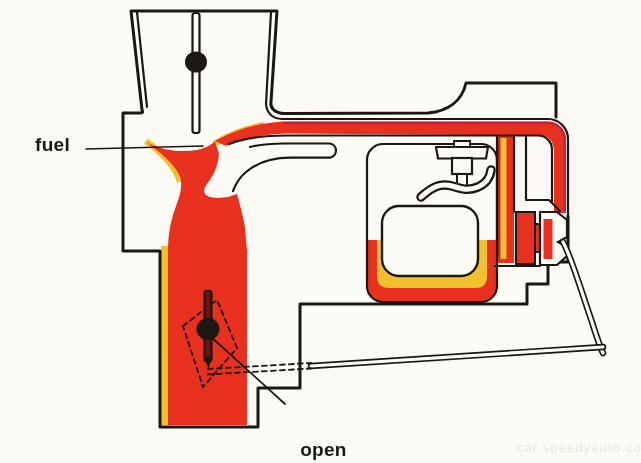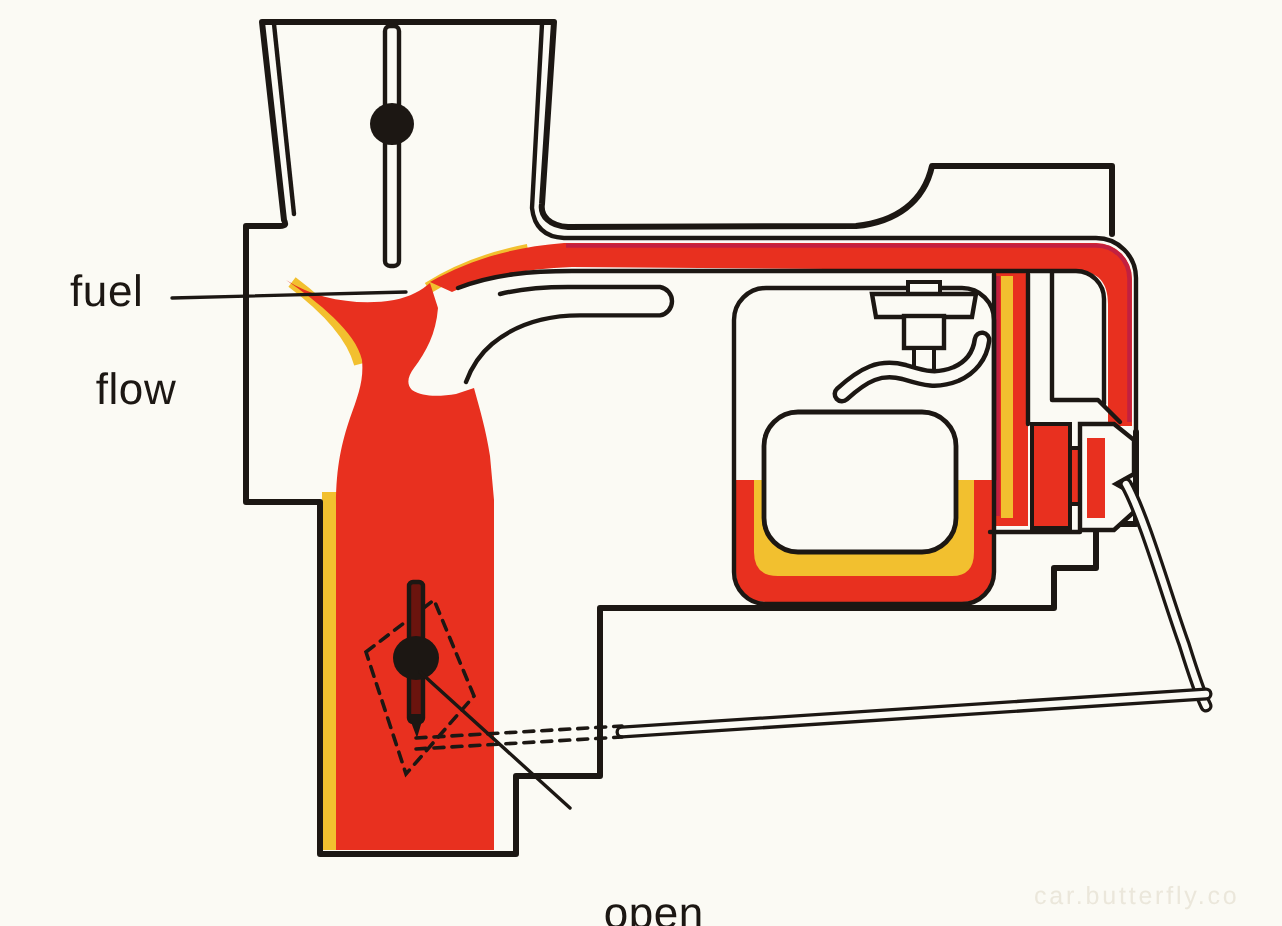--- a/index.html
+++ b/index.html
@@ -18,22 +18,22 @@
   .yellow{fill:var(--c-yellow,#f2c02f);}
   .yline{fill:none;stroke:var(--c-yellow,#f2c02f);}
   .crimson{fill:none;stroke:var(--c-crimson,#c22040);stroke-width:2.2;}
   .whitefill{fill:var(--c-bg,#fbfaf4);}
   .blackfill{fill:var(--c-ink,#1c1713);}
   .dash{fill:none;stroke:var(--c-ink,#1c1713);stroke-width:1.8;stroke-dasharray:5 4;stroke-linecap:round;}
   .rod-outer{fill:none;stroke:var(--c-ink,#1c1713);stroke-width:6.5;stroke-linecap:round;}
   .rod-inner{fill:none;stroke:var(--c-bg,#fbfaf4);stroke-width:3.2;stroke-linecap:round;}
   .label{
     position:absolute;color:var(--c-ink,#1c1713);
-    font-size:22px;line-height:1.12;letter-spacing:.3px;
-    white-space:pre;font-weight:normal;
+    font-size:19px;line-height:1.12;letter-spacing:.3px;
+    white-space:pre;font-weight:bold;
   }
   .watermark{
     position:absolute;left:517px;top:441px;
     font-size:12.5px;letter-spacing:1.4px;
     color:var(--c-watermark,#ebe7db);font-weight:normal;
   }
 </style>
 </head>
 <body style="--c-bg: #fbfaf4; --c-ink: #1c1713; --c-red: #e8301f; --c-crimson: #c22040; --c-yellow: #f2c02f; --c-watermark: #ebe7db;">
 
@@ -156,19 +156,19 @@
     <ellipse class="blackfill" cx="208" cy="329" rx="11.5" ry="11"></ellipse>
   </g>
 
   <g>
     <path class="thin" d="M86,149 L203,146"></path>
     <path class="thin" d="M210,336 L285,404"></path>
   </g>
 </svg>
 
   <div class="label" style="left:35px;top:134px;"><span>fuel</span><br>
-  <span>flow</span></div>
+  </div>
 
   <div class="label" style="left:289px;top:396px;"><br>
   <span>open</span></div>
 
-  <div class="watermark">car.butterfly.co</div>
+  <div class="watermark">car.speedyauto.co</div>
 </div>
 
 </body></html>

